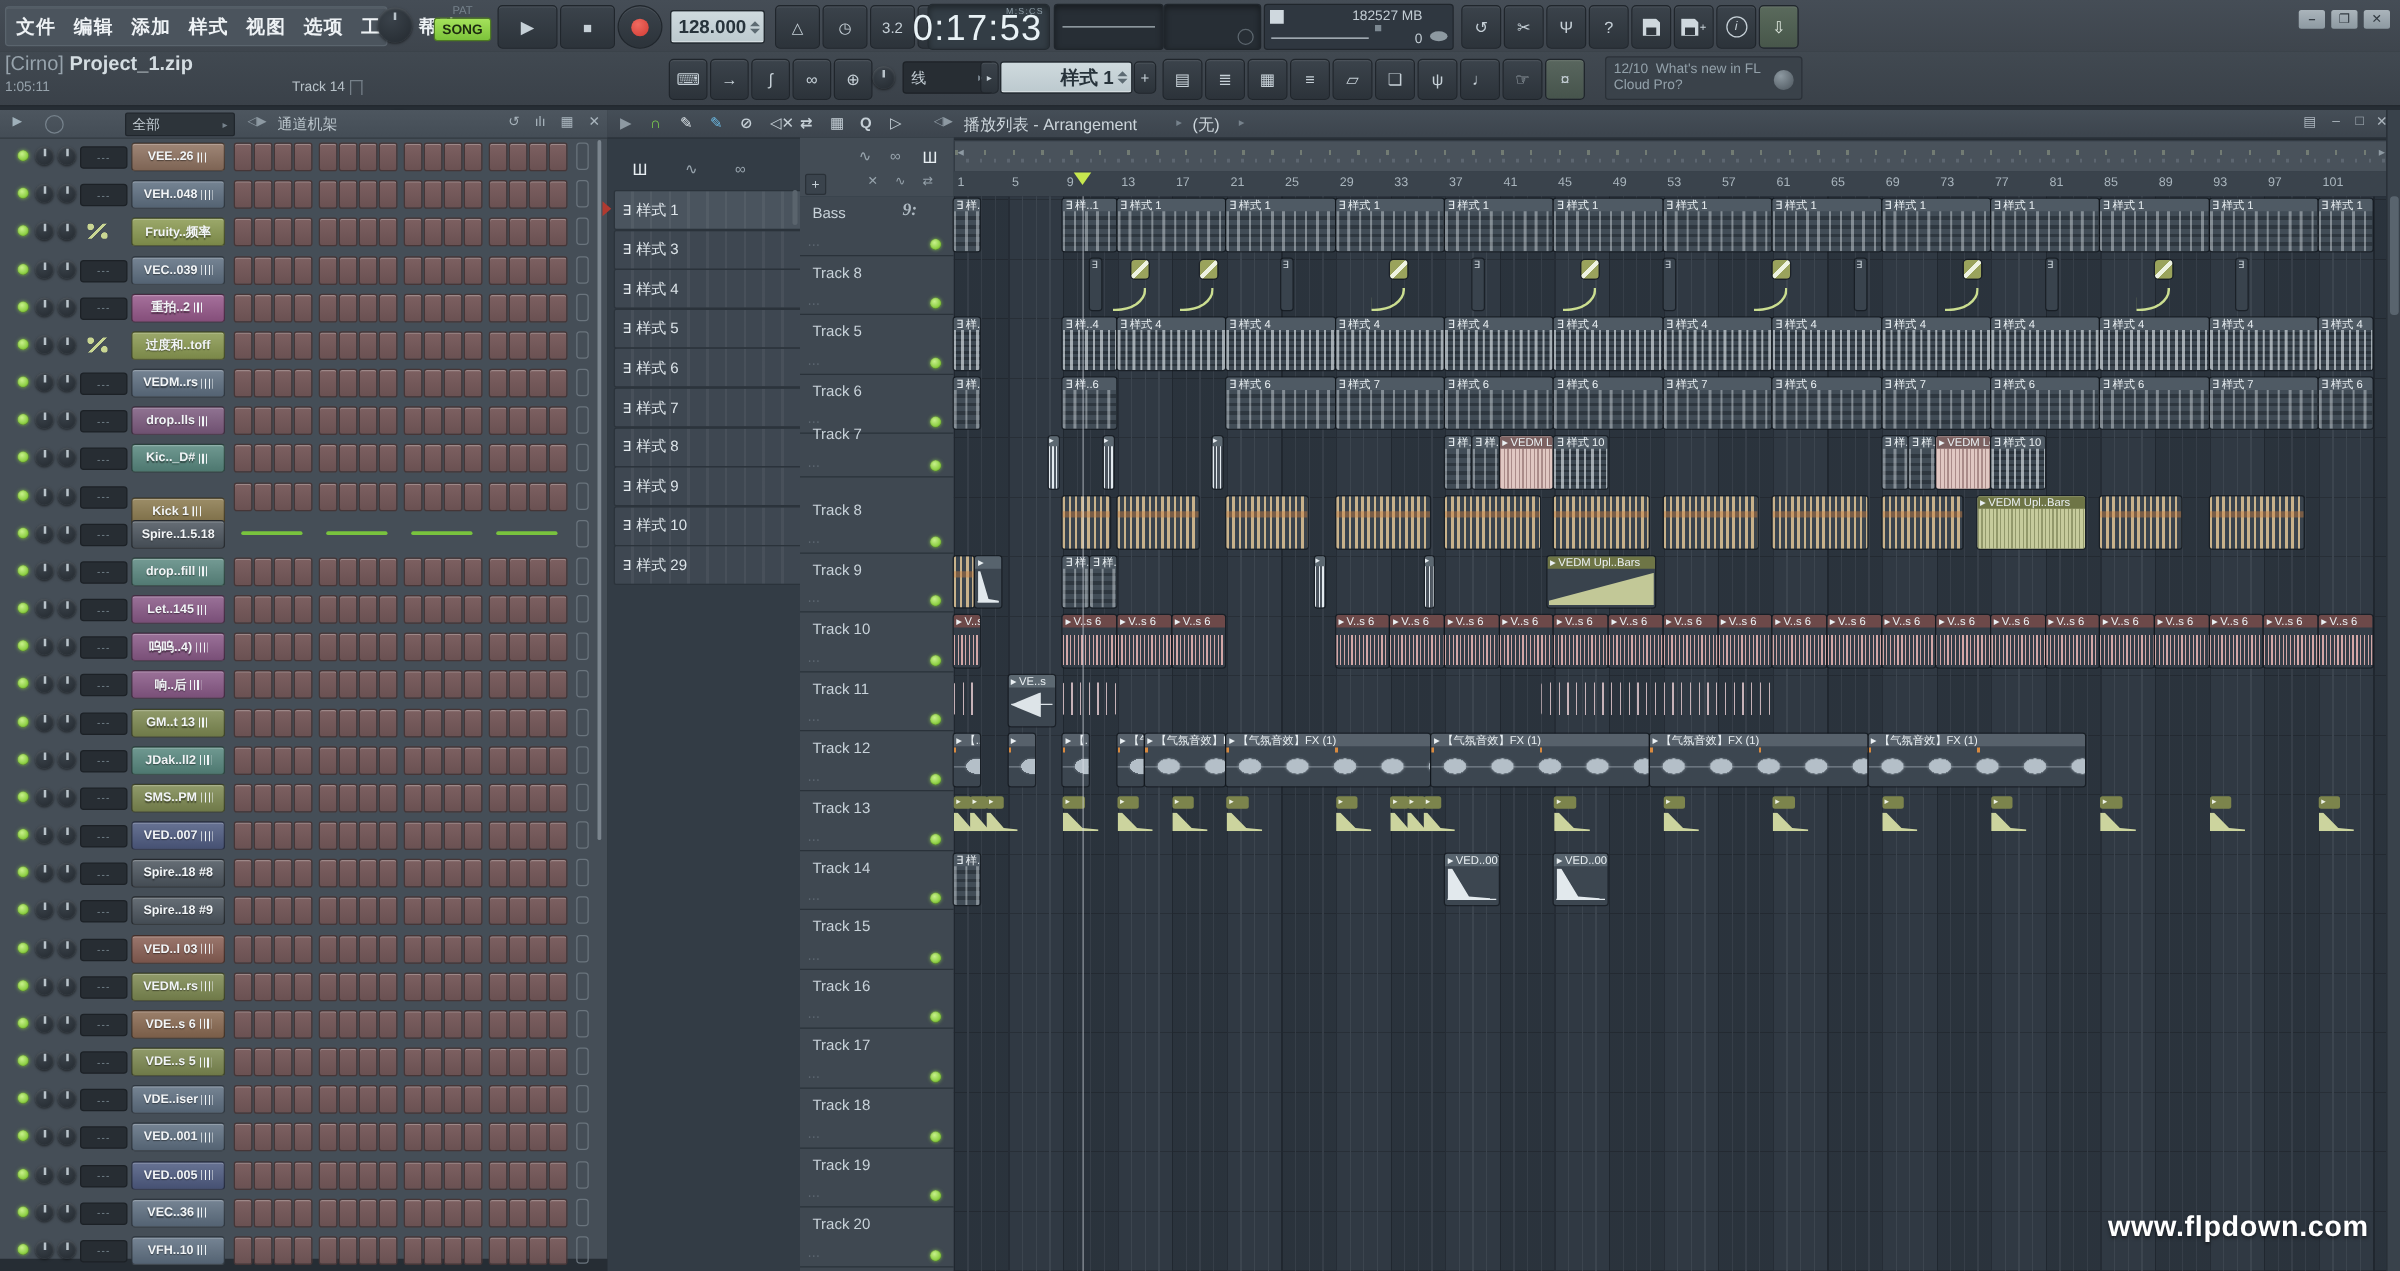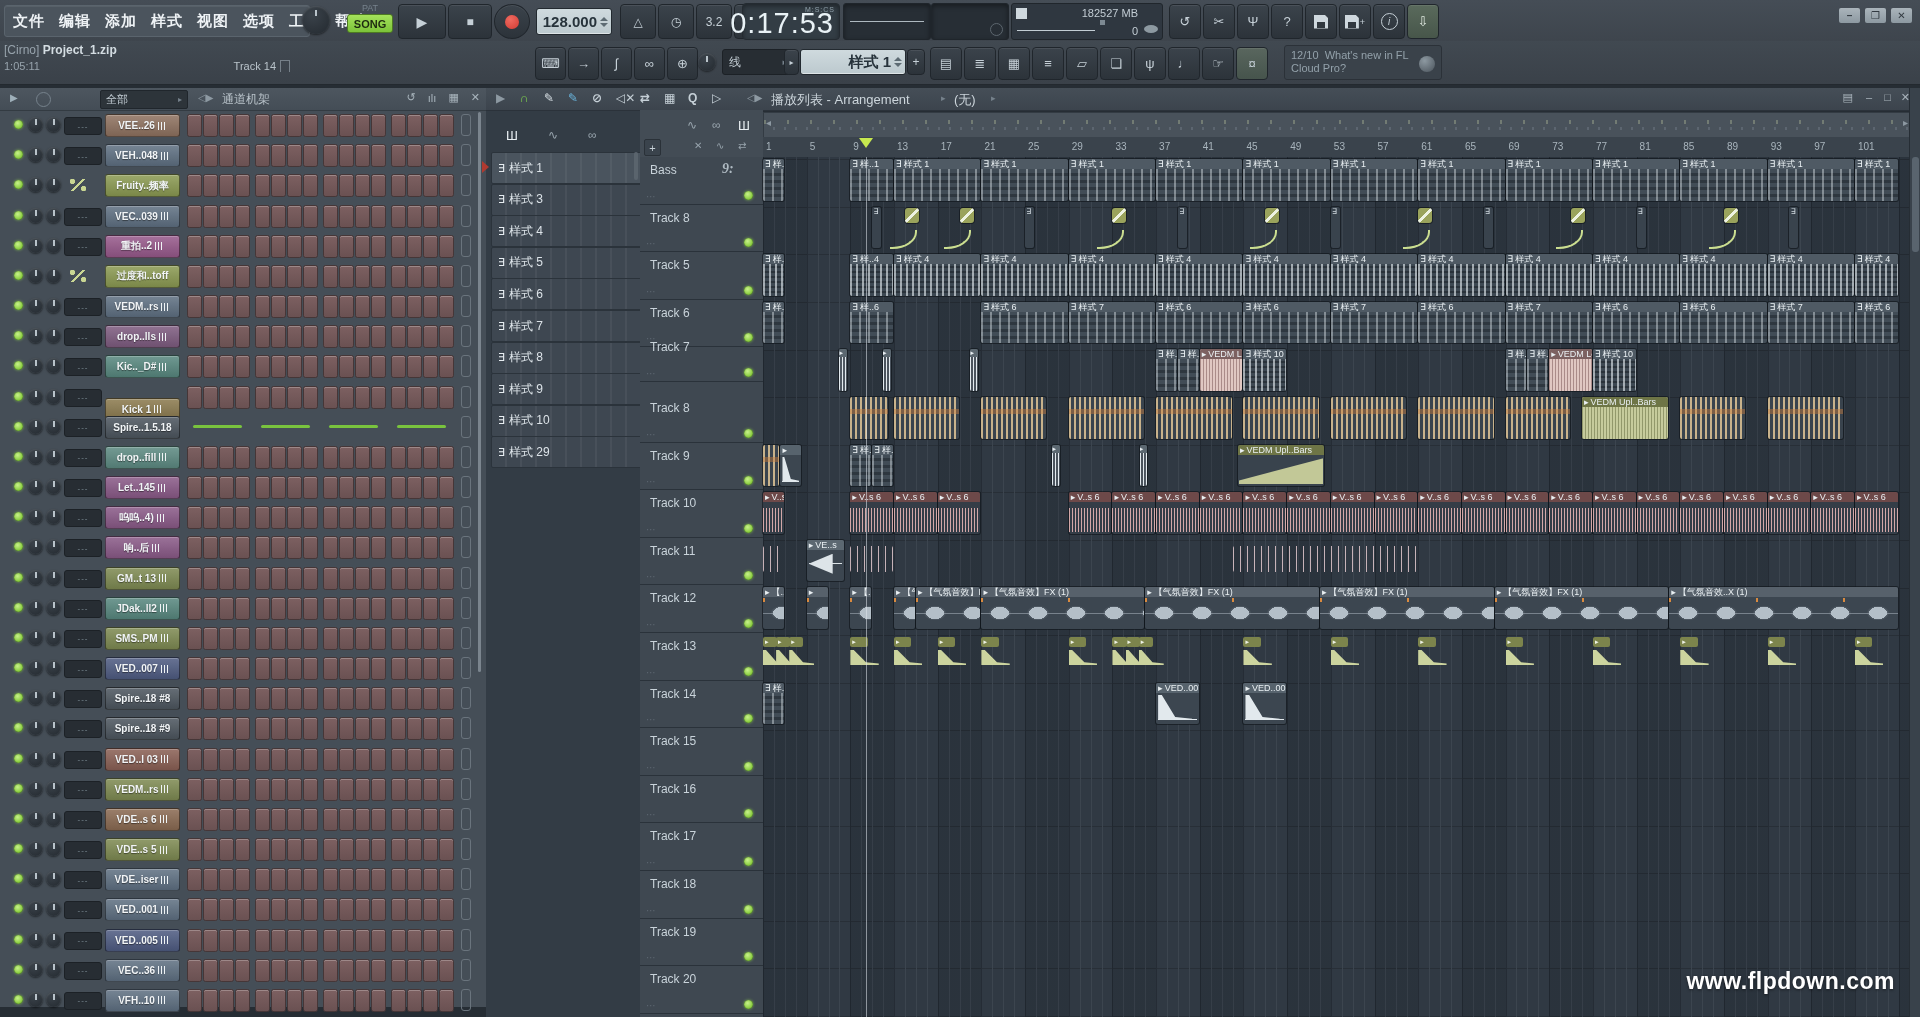--- a/index.html
+++ b/index.html
@@ -168,21 +168,21 @@
       </div>
     <div class="abs" id="win-controls" style="right:8px;top:8px;display:flex;gap:5px;">
         <div class="winbtn">–</div>
         <div class="winbtn">❐</div>
         <div class="winbtn">✕</div>
       </div>
   </div>
 
   <div id="row2" class="abs">
     <div class="abs" style="left:4px;top:2px;width:286px;height:38px;">
-      <div style="font-size:12px;">
+      <div style="font-size:16px;">
         <span class="dim">[Cirno]</span>
         <span style="color:#d4dde2;font-weight:bold;">Project_1.zip</span>
       </div>
       <div style="font-size:11px;margin-top:3px;position:relative;">
         <span class="dim">1:05:11</span>
         <span style="position:absolute;right:14px;color:#b9c3ca;">Track 14</span>
         <span style="position:absolute;right:0;top:0;width:8px;height:11px;border:1px solid #768089;border-bottom:none;"></span>
       </div>
     </div>
     <div class="abs knob" style="left:306px;top:47px;width:26px;height:26px;"></div>
@@ -1709,25 +1709,20 @@
       <div class="clip" style="left: 556.92px; width: 173.72px; top: 430.4px; height: 41.6px; background: rgb(60, 70, 80);">
         <div class="clab" style="background: rgb(87, 97, 107);"><span style="margin-right: 2px;">▸</span><span>【气氛音效】FX (1)</span></div>
         <div class="cbody" style="background-image: radial-gradient(15px 10px at 19px 50%, rgb(180, 191, 200) 60%, rgba(180, 190, 200, 0.2) 61%, transparent 75%), linear-gradient(rgba(180, 190, 200, 0.5), rgba(180, 190, 200, 0.5)); background-size: 38px 100%, 100% 1px; background-position: 0px 0px, 0px 50%; background-repeat: repeat-x;"></div>
         <div style="position: absolute; left: 0px; right: 0px; top: 11px; height: 4px; background-image: repeating-linear-gradient(90deg, rgb(217, 138, 63) 0px, rgb(217, 138, 63) 2px, transparent 2px, transparent 87px);"></div>
       </div>
       <div class="clip" style="left: 731.64px; width: 173.72px; top: 430.4px; height: 41.6px; background: rgb(60, 70, 80);">
         <div class="clab" style="background: rgb(87, 97, 107);"><span style="margin-right: 2px;">▸</span><span>【气氛音效】FX (1)</span></div>
         <div class="cbody" style="background-image: radial-gradient(15px 10px at 19px 50%, rgb(180, 191, 200) 60%, rgba(180, 190, 200, 0.2) 61%, transparent 75%), linear-gradient(rgba(180, 190, 200, 0.5), rgba(180, 190, 200, 0.5)); background-size: 38px 100%, 100% 1px; background-position: 0px 0px, 0px 50%; background-repeat: repeat-x;"></div>
         <div style="position: absolute; left: 0px; right: 0px; top: 11px; height: 4px; background-image: repeating-linear-gradient(90deg, rgb(217, 138, 63) 0px, rgb(217, 138, 63) 2px, transparent 2px, transparent 87px);"></div>
       </div>
-      <div class="clip" style="left: 906.36px; width: 228.32px; top: 430.4px; height: 41.6px; background: rgb(60, 70, 80);">
-        <div class="clab" style="background: rgb(87, 97, 107);"><span style="margin-right: 2px;">▸</span><span>【气氛音效..X (1)</span></div>
-        <div class="cbody" style="background-image: radial-gradient(15px 10px at 19px 50%, rgb(180, 191, 200) 60%, rgba(180, 190, 200, 0.2) 61%, transparent 75%), linear-gradient(rgba(180, 190, 200, 0.5), rgba(180, 190, 200, 0.5)); background-size: 38px 100%, 100% 1px; background-position: 0px 0px, 0px 50%; background-repeat: repeat-x;"></div>
-        <div style="position: absolute; left: 0px; right: 0px; top: 11px; height: 4px; background-image: repeating-linear-gradient(90deg, rgb(217, 138, 63) 0px, rgb(217, 138, 63) 2px, transparent 2px, transparent 87px);"></div>
-      </div>
       <div class="clip" style="left: 0px; width: 12.104px; top: 480px; height: 30px; background: transparent; box-shadow: none; overflow: visible;">
         <div style="position: absolute; left: 0px; top: 0px; width: 12.104px; height: 10px; background: rgb(124, 132, 76); border-radius: 2px; color: rgb(238, 242, 230); font-size: 7px; line-height: 10px; padding-left: 2px;">▸</div>
         <div style="position: absolute; left: 0px; top: 13px; width: 25.104px; height: 15px; background: rgb(204, 212, 158); clip-path: polygon(0px 0px, 12% 0px, 55% 82%, 100% 90%, 100% 100%, 0px 100%);"></div>
       </div>
       <div class="clip" style="left: 13.104px; width: 12.104px; top: 480px; height: 30px; background: transparent; box-shadow: none; overflow: visible;">
         <div style="position: absolute; left: 0px; top: 0px; width: 12.104px; height: 10px; background: rgb(124, 132, 76); border-radius: 2px; color: rgb(238, 242, 230); font-size: 7px; line-height: 10px; padding-left: 2px;">▸</div>
         <div style="position: absolute; left: 0px; top: 13px; width: 25.104px; height: 15px; background: rgb(204, 212, 158); clip-path: polygon(0px 0px, 12% 0px, 55% 82%, 100% 90%, 100% 100%, 0px 100%);"></div>
       </div>
       <div class="clip" style="left: 26.208px; width: 12.104px; top: 480px; height: 30px; background: transparent; box-shadow: none; overflow: visible;">
         <div style="position: absolute; left: 0px; top: 0px; width: 12.104px; height: 10px; background: rgb(124, 132, 76); border-radius: 2px; color: rgb(238, 242, 230); font-size: 7px; line-height: 10px; padding-left: 2px;">▸</div>

